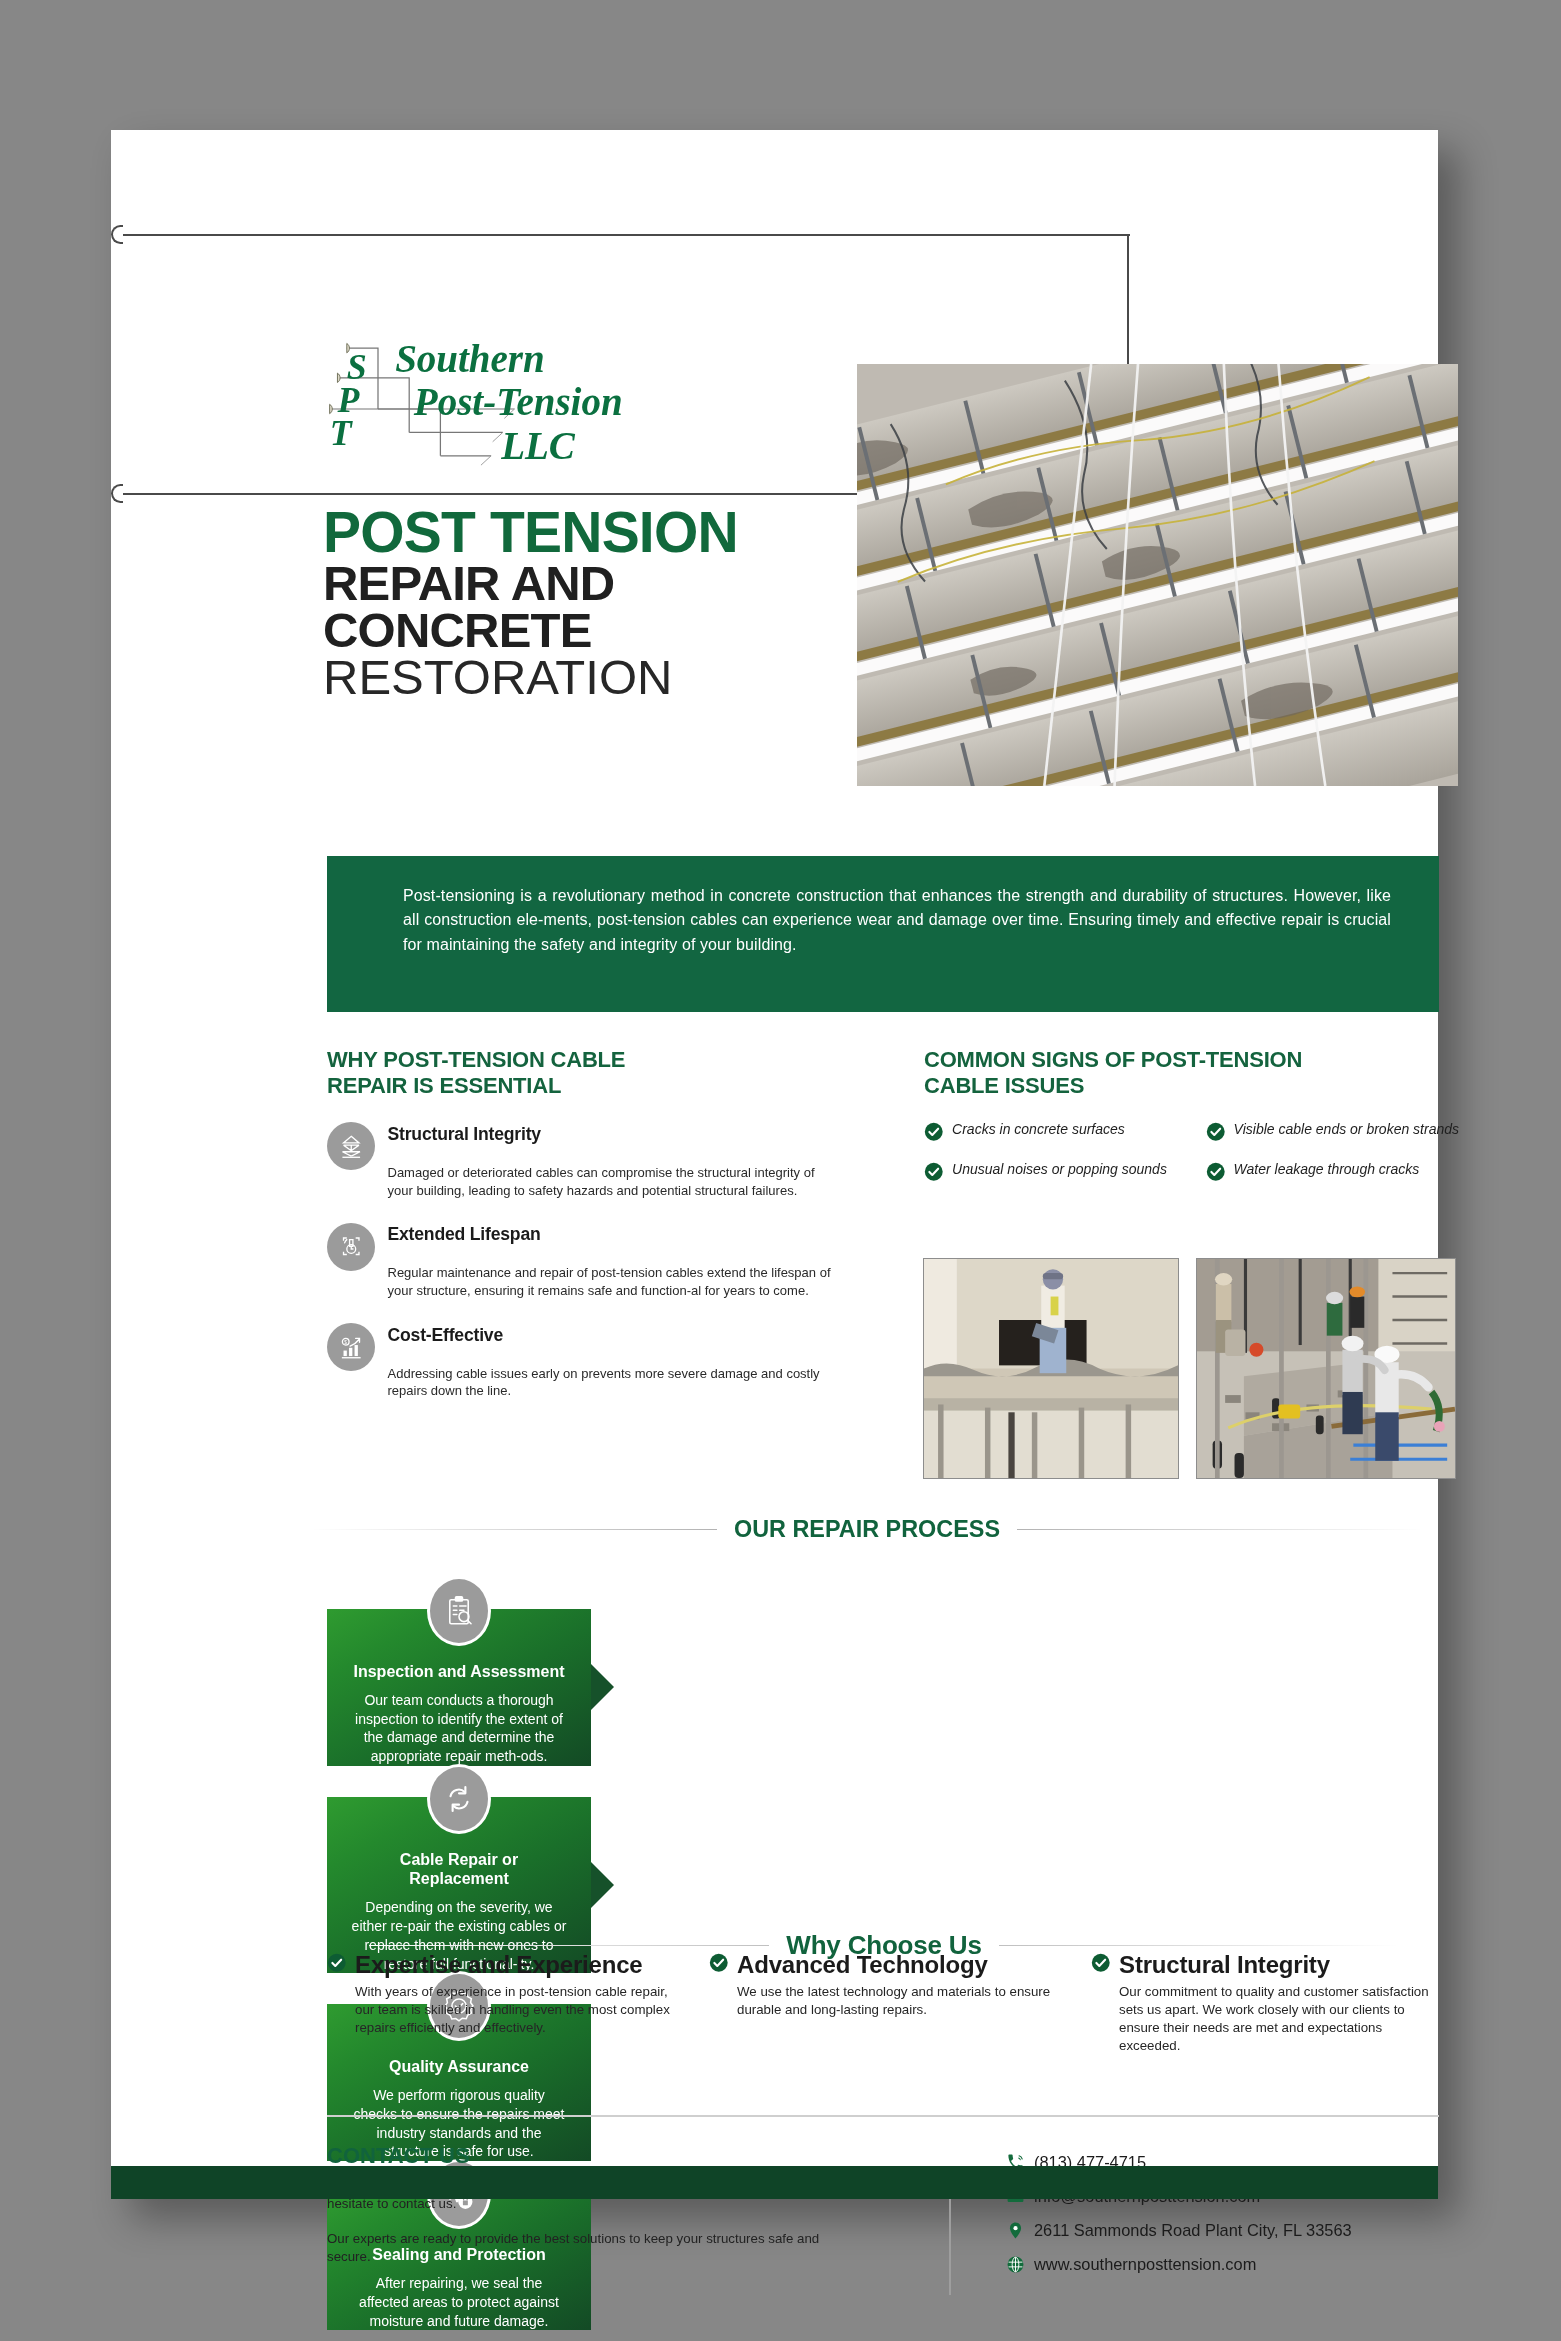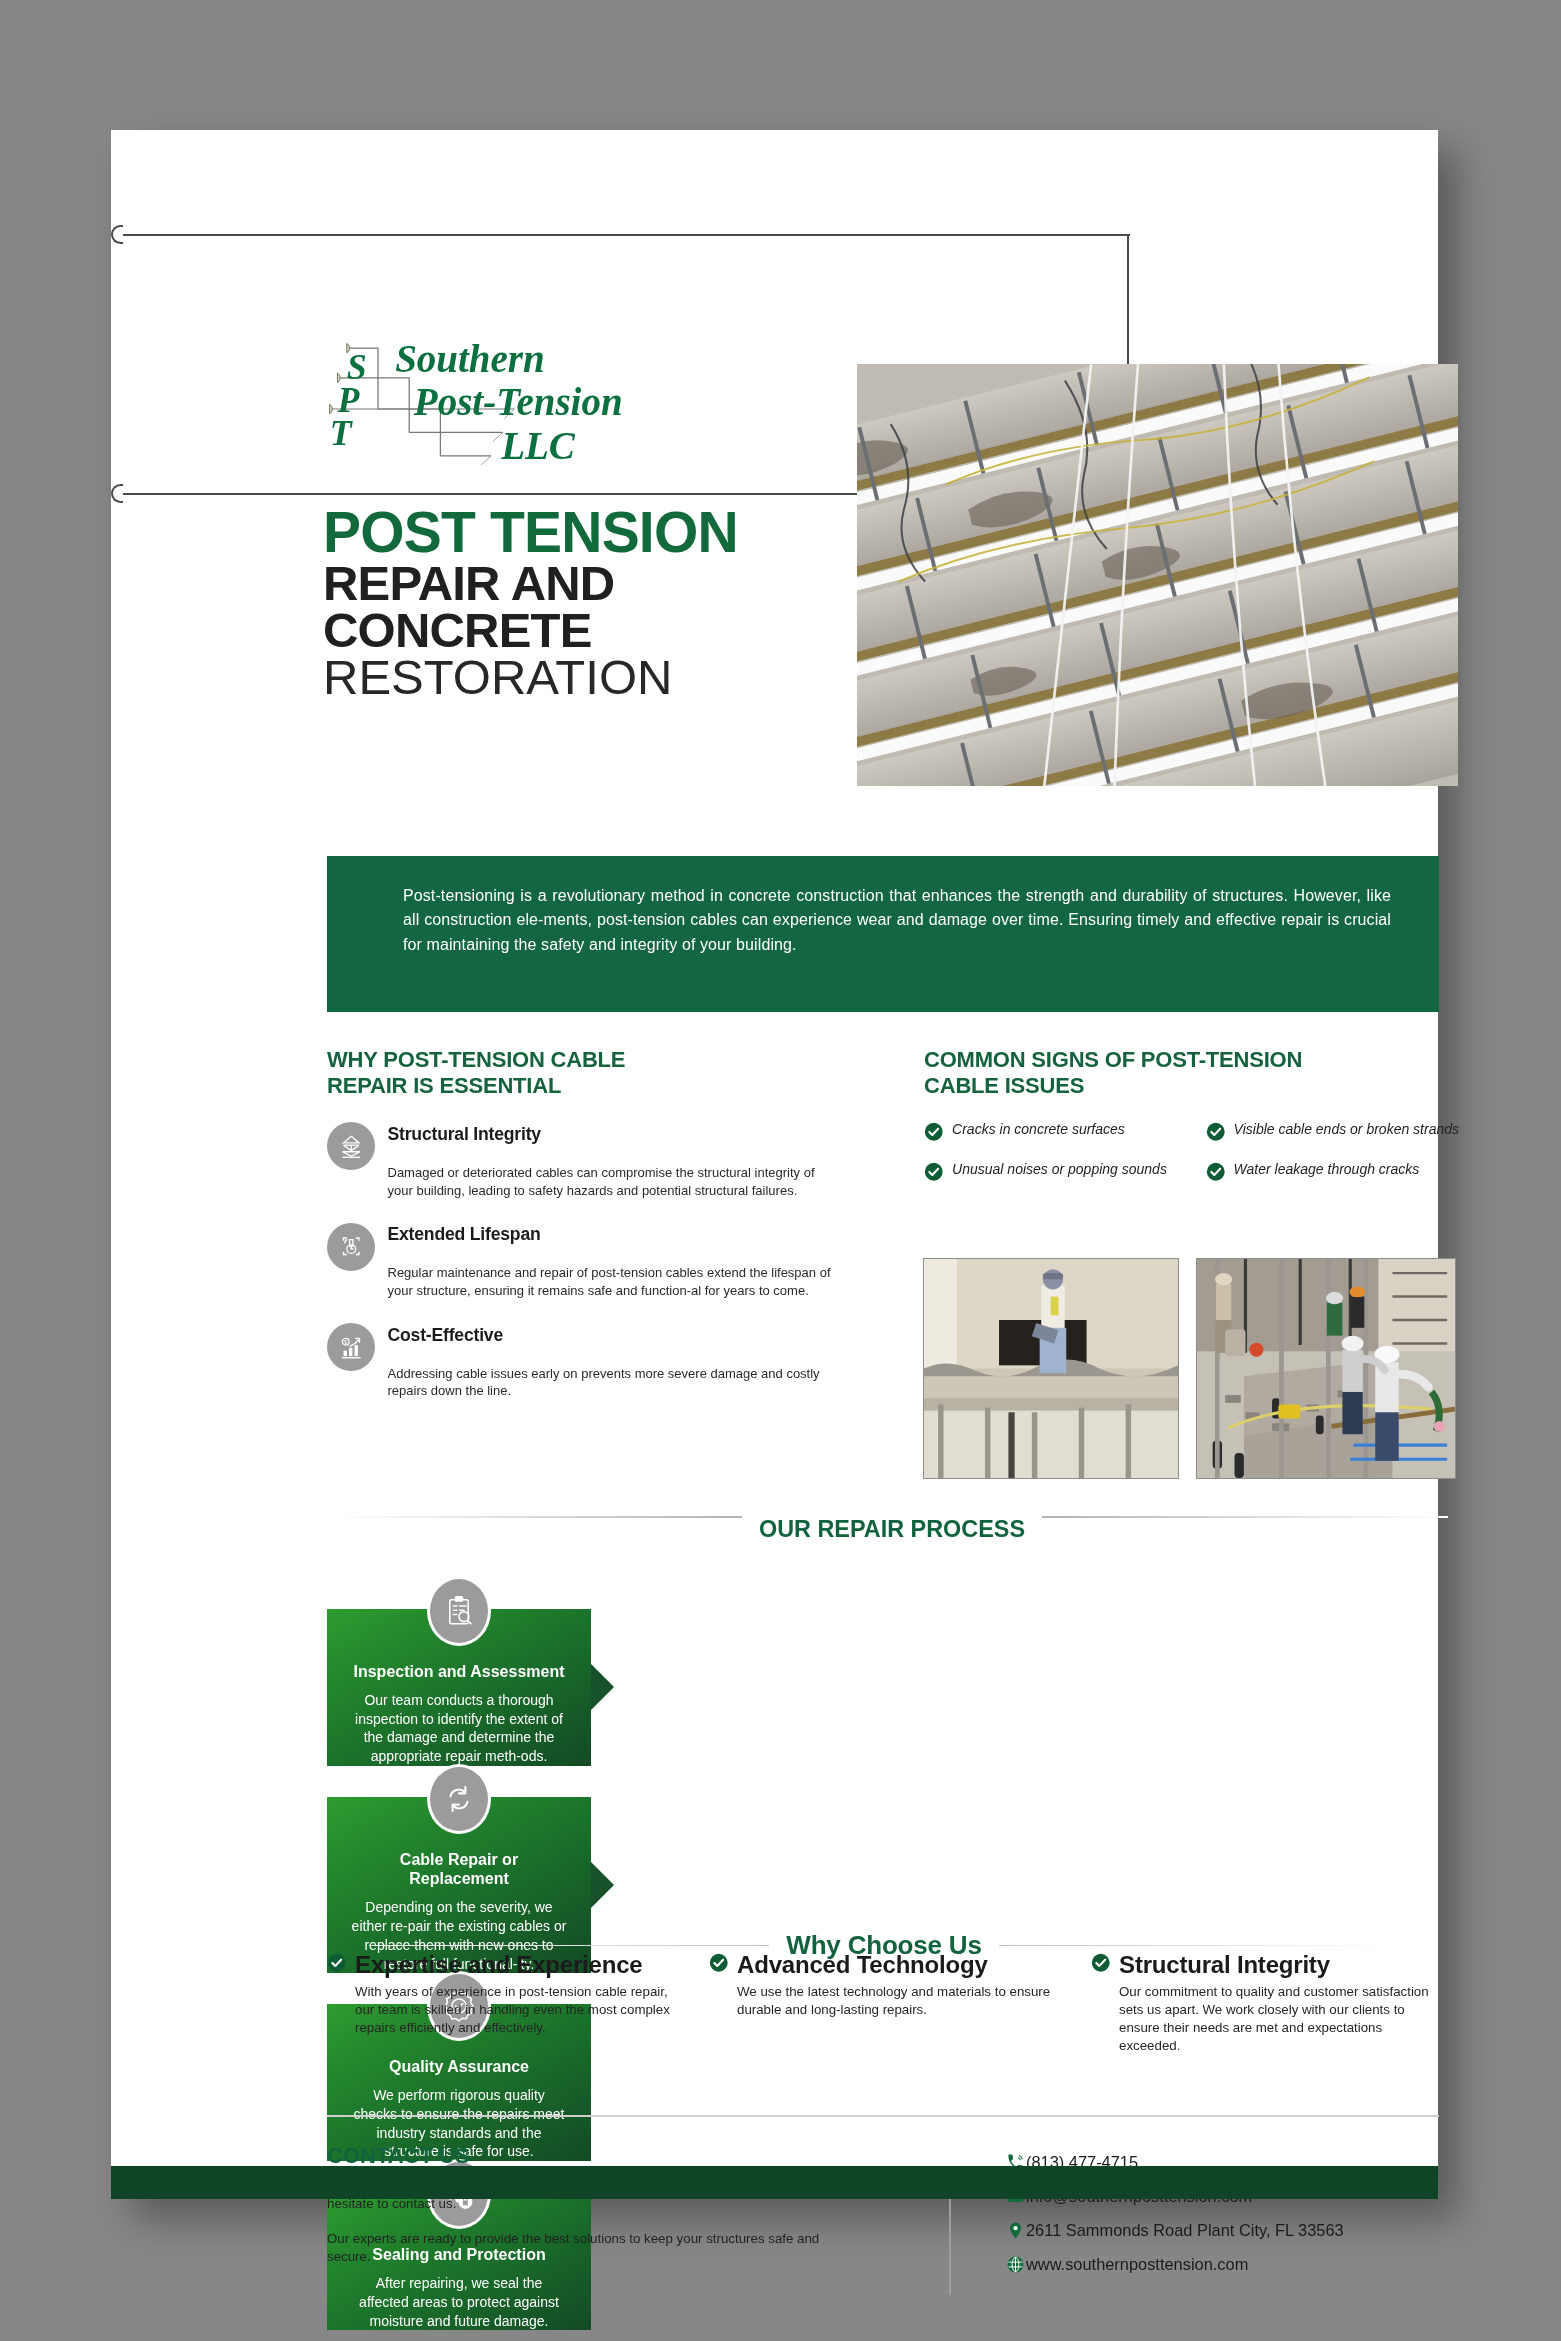--- a/index.html
+++ b/index.html
@@ -86,22 +86,22 @@
   .chk { flex:0 0 19.5px; width:19.5px; height:19.5px; margin-top:0.8px; }
   .chk svg { width:19.5px; height:19.5px; display:block; }
   .sign span { font-size:14px; line-height:1.28; color:#1f1f1f;font-style:italic; }
 
   #photos { position:absolute; left:813px; top:1129px; display:flex; gap:19px; }
   .photo { width:254px; height:219px; overflow:hidden; outline:0.8px solid #8d8d8d; background:#ccc;}
   .photo.wide { width:258px; }
 
   
   #processHead {
-    position:absolute; left:225px; top:1386px; width:1112px;
-    display:flex; gap:17px;
+    position:absolute; left:200px; top:1386px; width:1112px;
+    display:flex; align-items:center; gap:17px;
   }
   #processHead .rule { flex:1; height:1.6px; background:linear-gradient(90deg,#fff,#b3b3b3); }
   #processHead .rule.r2 { background:linear-gradient(90deg,#b3b3b3,#fff); }
   #processHead h2 { color:#11633d; font-weight:bold; font-size:23.4px; white-space:nowrap; }
 
   #cards { position:absolute; left:216px; top:1448px; width:1116px; height:312px; display:flex;flex-direction:column; }
   .card {
     position:relative; width:264px; height:275px; margin-top:31px;
     background:linear-gradient(150deg,#2f9b30 0%, #24892d 22%, #1a6f2a 55%, #134a25 100%);
     color:#fff; padding:53px 23.4px 0 23.4px; text-align:center;
@@ -143,21 +143,21 @@
   
   #contactRule { position:absolute; left:216px; top:1985px; width:1112px; height:1.6px; background:#cfcfcf; }
   #contactLeft { position:absolute; left:216px; top:2013px; width:539px; }
   #contactLeft h2 { color:#11633d; font-weight:bold; font-size:22px; margin-bottom:7.8px; }
   #contactLeft p { font-size:13.3px; line-height:1.36; color:#222; }
   #contactLeft p.sp { margin-top:17px; }
 
   #vdiv { position:absolute; left:838px; top:2036px; width:2.3px; height:129px; background:#9e9e9e; }
 
   #contactRight { position:absolute; left:894px; top:2022px; }
-  .cline { display:flex; align-items:center; gap:1px; margin-bottom:14px; }
+  .cline { display:flex; align-items:center; gap:9px; margin-bottom:14px; }
   .cline .ci { width:20px; height:20px; flex:0 0 20px; display:flex; align-items:center; justify-content:center;}
   .cline .ci svg { width:19px; height:19px; }
   .cline span { font-size:16.4px; color:#1b1b1b; }
 
   #footerbar { position:absolute; left:0; bottom:0; width:100%; height:33px; background:#0f4427; }
 </style>
 </head>
 <body>
 
 <div id="page">

